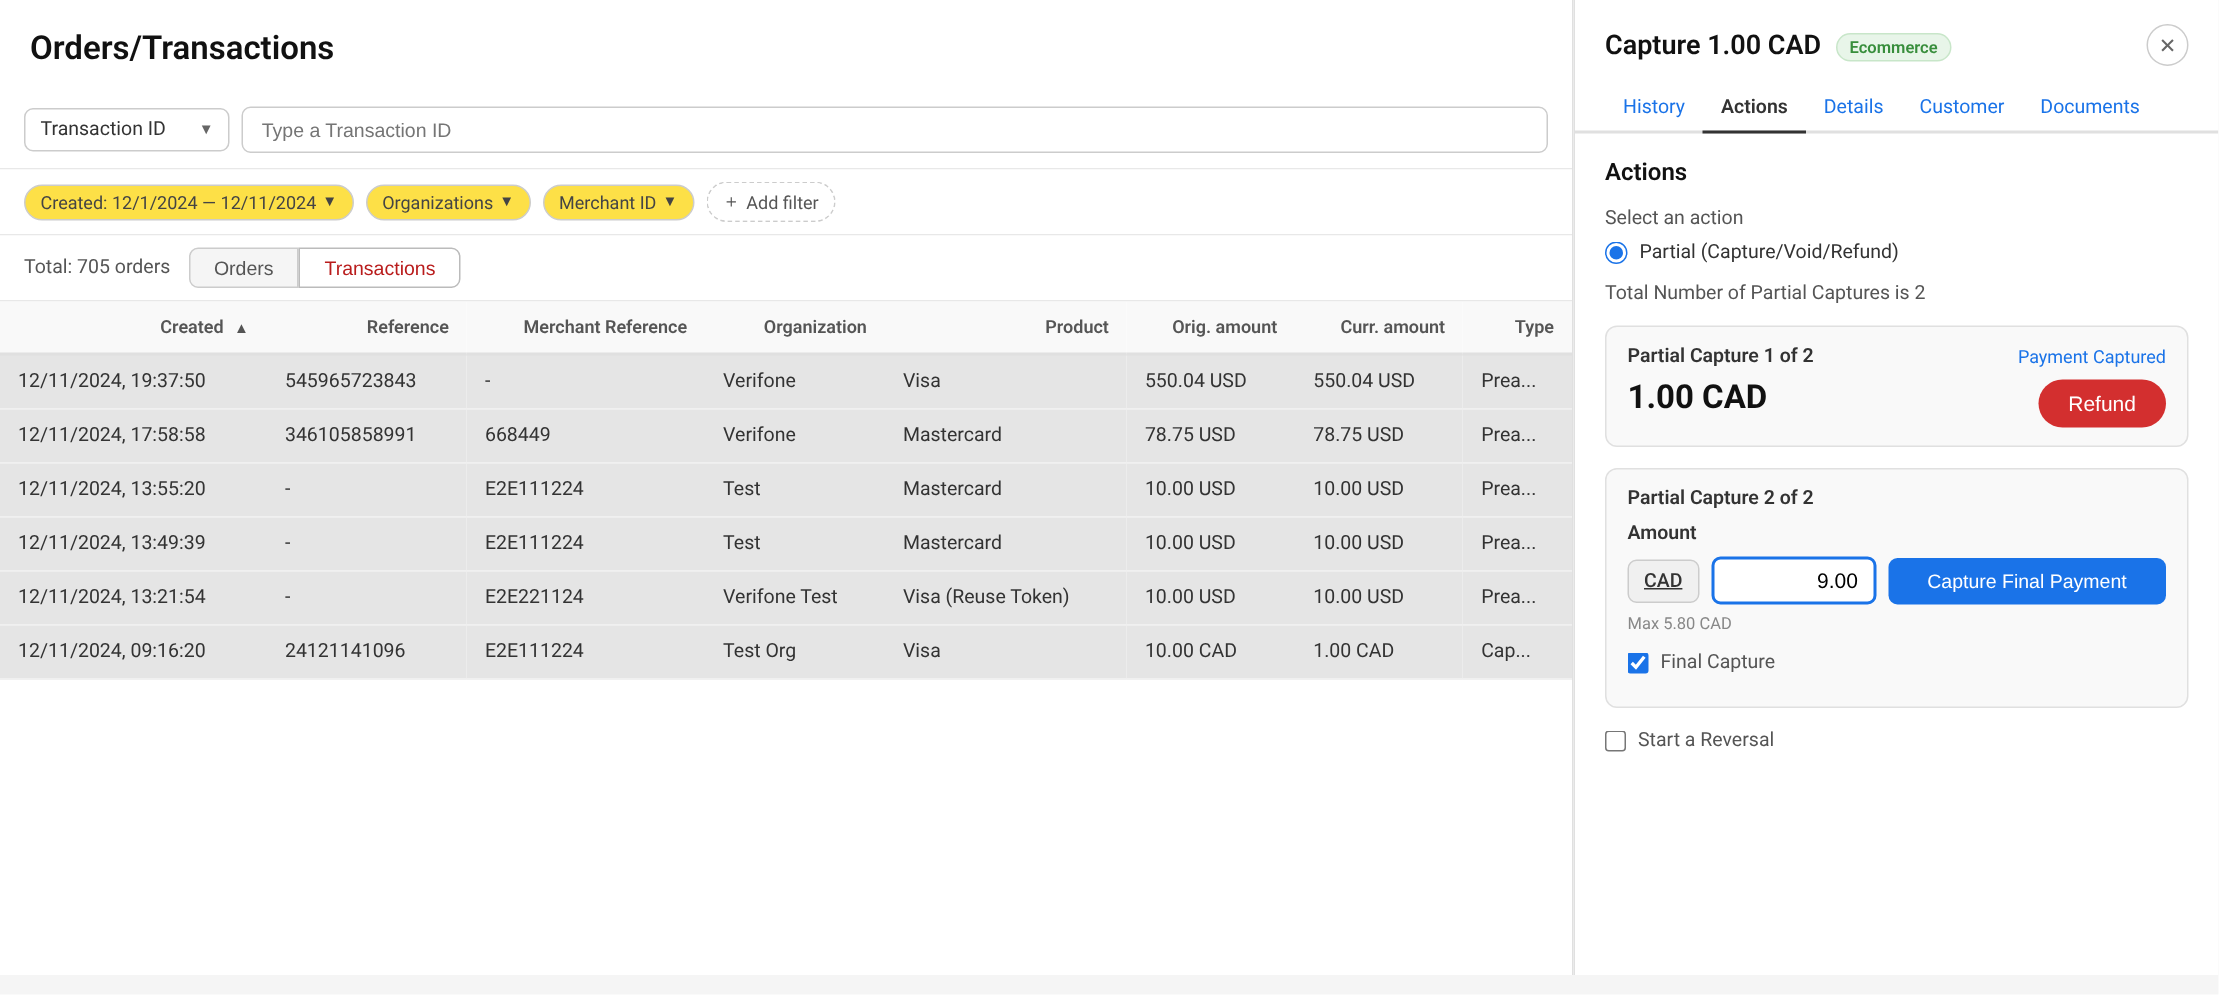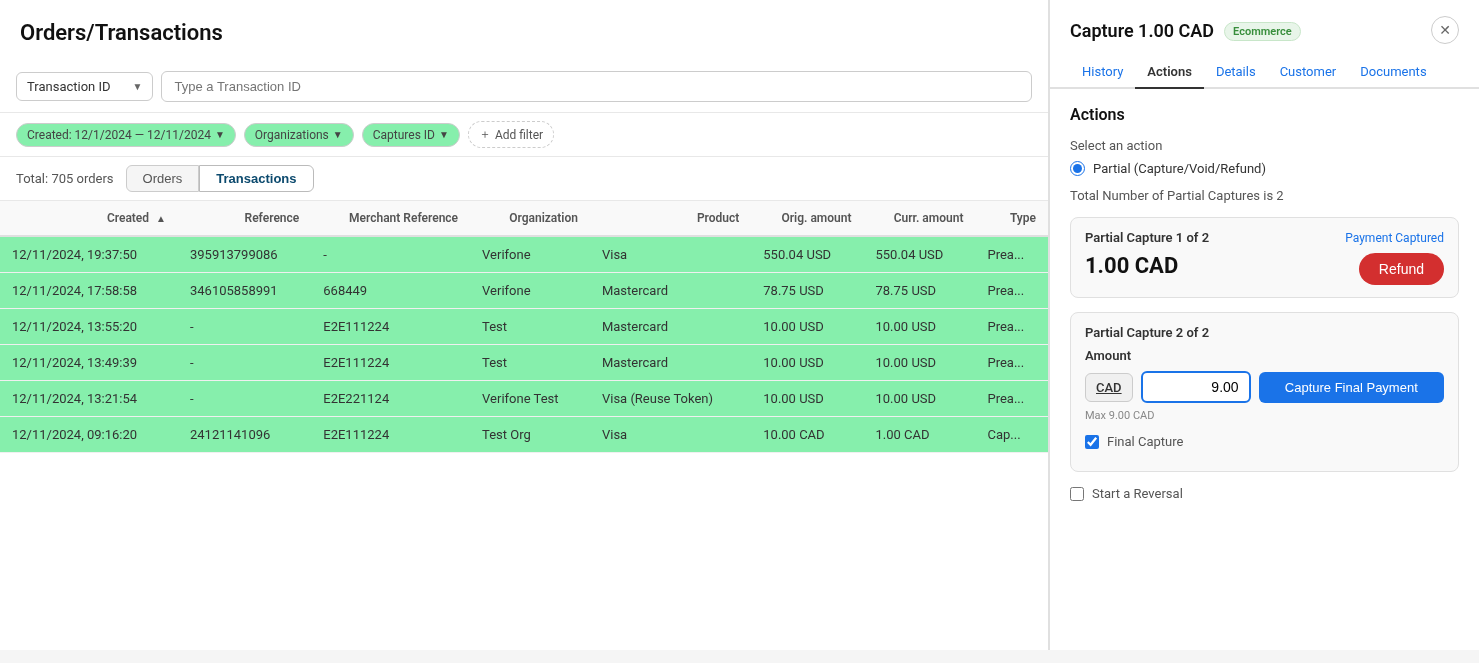--- a/index.html
+++ b/index.html
@@ -15,40 +15,40 @@
 
     .filter-bar { display: flex; align-items: center; gap: 8px; padding: 10px 16px; background: #fff; border-bottom: 1px solid #e8e8e8; flex-wrap: wrap; }
 
     .filter-dropdown { display: flex; align-items: center; gap: 22px; border: 1px solid #ccc; border-radius: 6px; padding: 6px 10px; cursor: pointer; background: #fff; font-size: 13px; }
     .filter-dropdown .chevron { font-size: 10px; color: #666; }
 
     .search-input { flex: 1; border: 1px solid #ccc; border-radius: 6px; padding: 7px 12px; font-size: 13px; color: #999; outline: none; background: #fff; min-width: 200px; }
 
     .filter-row { display: flex; align-items: center; gap: 8px; padding: 8px 16px; background: #fff; border-bottom: 1px solid #e8e8e8; flex-wrap: wrap; }
 
-    .filter-chip { display: flex; align-items: center; gap: 4px; border: 1px solid #ccc; border-radius: 16px; padding: 4px 10px; cursor: pointer; background: #86efac; font-size: 12px; color: #444; }
+    .filter-chip { display: flex; align-items: center; gap: 4px; border: 1px solid #ccc; border-radius: 16px; padding: 4px 10px; cursor: pointer; background: #fde047; font-size: 12px; color: #444; }
     .filter-chip .chevron { font-size: 10px; }
 
     .add-filter-btn { display: flex; align-items: center; gap: 4px; border: 1px dashed #ccc; border-radius: 16px; padding: 4px 10px; cursor: pointer; background: #fff; font-size: 12px; color: #555; }
 
     .totals-row { display: flex; align-items: center; gap: 12px; padding: 8px 16px; background: #fff; border-bottom: 1px solid #e8e8e8; }
     .total-text { font-size: 13px; color: #555; }
 
     .tab-group { display: flex; gap: 0; }
     .tab-btn { border: 1px solid #ccc; padding: 5px 16px; cursor: pointer; font-size: 13px; background: #f5f5f5; color: #555; }
     .tab-btn:first-child { border-radius: 6px 0 0 6px; }
     .tab-btn:last-child { border-radius: 0 6px 6px 0; }
-    .tab-btn.active { background: #fff; color: #0c4a6e; font-weight: 700; border-color: #bbb; }
+    .tab-btn.active { background: #fff; color: #b91c1c; font-weight: 400; border-color: #bbb; }
 
     
     .data-table { width: 100%; border-collapse: collapse; }
     .data-table thead tr { background: #f9f9f9; border-bottom: 2px solid #e0e0e0; }
     .data-table th { padding: 10px 12px; text-align: right; font-size: 12px; font-weight: 600; color: #555; white-space: nowrap; }
     .data-table th .sort-icon { margin-left: 4px; font-size: 10px; }
-    .data-table tbody tr { border-bottom: 1px solid #f0f0f0; background: #86efac; }
+    .data-table tbody tr { border-bottom: 1px solid #f0f0f0; background: #e5e5e5; }
     .data-table td { padding: 10px 12px; font-size: 13px; color: #333; white-space: nowrap; }
 
     
     .right-panel { width: 430px; background: #fff; border-left: 1px solid #e0e0e0; display: flex; flex-direction: column; overflow-y: auto; }
 
     .right-header { display: flex; align-items: center; justify-content: space-between; padding: 16px 20px 0; }
     .right-title { font-size: 18px; font-weight: 600; color: #111; }
     .ecommerce-badge { background: #e8f5e9; color: #388e3c; font-size: 11px; font-weight: 600; padding: 2px 8px; border-radius: 10px; border: 1px solid #c8e6c9; }
     .close-btn { width: 28px; height: 28px; border-radius: 50%; border: 1px solid #ccc; background: #fff; cursor: pointer; display: flex; align-items: center; justify-content: center; font-size: 14px; color: #666; }
 
@@ -117,21 +117,21 @@
     <div class="filter-row">
       <div class="filter-chip">
         <span>Created: 12/1/2024 — 12/11/2024</span>
         <span class="chevron">▼</span>
       </div>
       <div class="filter-chip">
         <span>Organizations</span>
         <span class="chevron">▼</span>
       </div>
       <div class="filter-chip">
-        <span>Captures ID</span>
+        <span>Merchant ID</span>
         <span class="chevron">▼</span>
       </div>
       <div class="add-filter-btn">
         <span>＋</span>
         <span>Add filter</span>
       </div>
     </div>
 
     <div class="totals-row">
       <span class="total-text">Total: 705 orders</span>
@@ -150,21 +150,21 @@
           <th>Organization</th>
           <th>Product</th>
           <th>Orig. amount</th>
           <th>Curr. amount</th>
           <th>Type</th>
         </tr>
       </thead>
       <tbody id="table-body">
       <tr>
             <td>12/11/2024, 19:37:50</td>
-            <td>395913799086</td>
+            <td>545965723843</td>
             <td>-</td>
             <td>Verifone</td>
             <td>Visa</td>
             <td>550.04 USD</td>
             <td>550.04 USD</td>
             <td>Prea...</td>
           </tr>
           <tr>
             <td>12/11/2024, 17:58:58</td>
             <td>346105858991</td>
@@ -264,21 +264,21 @@
       <div class="capture-block-2">
         <div class="capture-block-header">
           <span class="capture-block-title">Partial Capture 2 of 2</span>
         </div>
         <div class="amount-field-label">Amount</div>
         <div class="amount-input-row">
           <span class="currency-badge">CAD</span>
           <input class="amount-input" type="text" value="9.00" style="">
           <button class="capture-final-btn">Capture Final Payment</button>
         </div>
-        <div class="max-hint">Max 9.00 CAD</div>
+        <div class="max-hint">Max 5.80 CAD</div>
         <div class="checkbox-row">
           <input type="checkbox" checked="" style="">
           <span>Final Capture</span>
         </div>
       </div>
 
       <div class="reversal-row">
         <input type="checkbox" style="">
         <span>Start a Reversal</span>
       </div>

